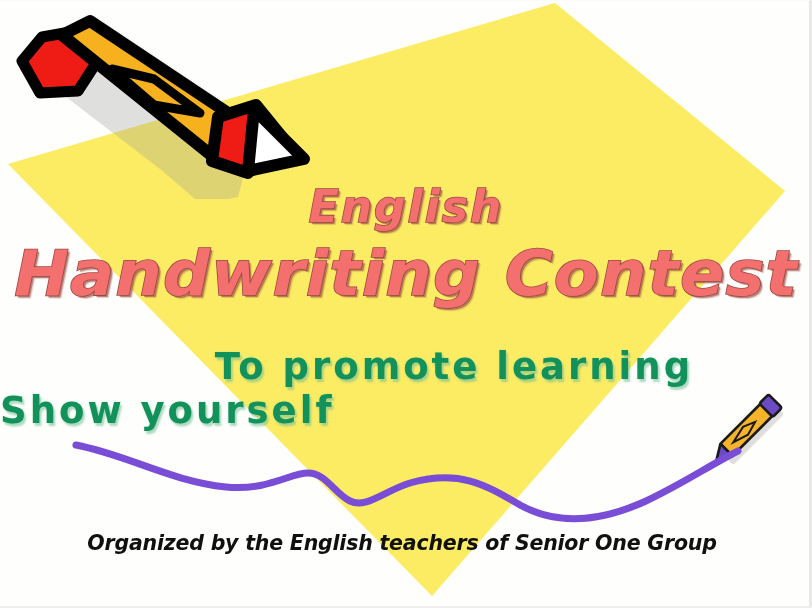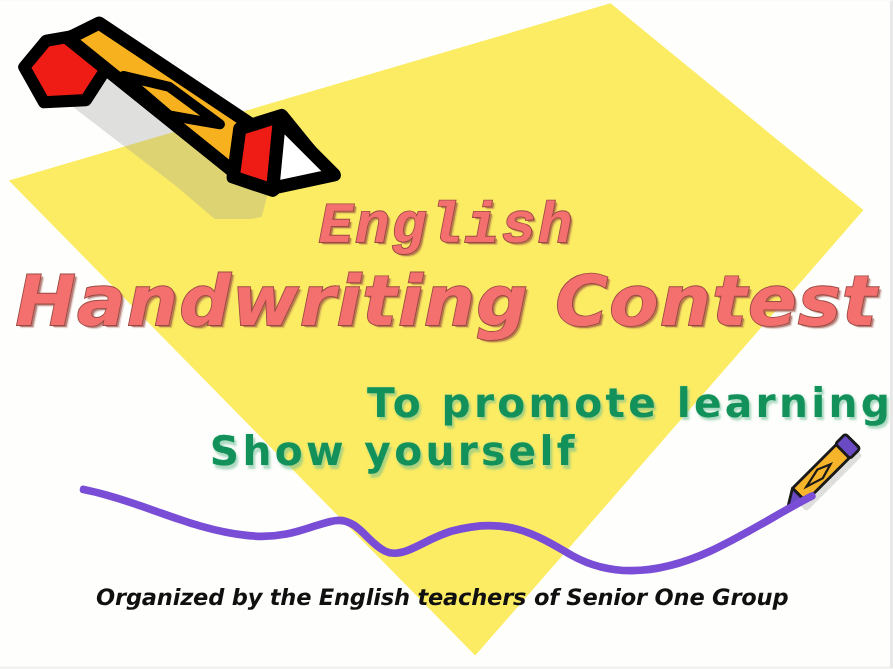--- a/index.html
+++ b/index.html
@@ -77,23 +77,22 @@
     color: #f4706f;
     letter-spacing: 2px;
     white-space: nowrap;
     -webkit-text-stroke: 1.6px #9c4a44;
     paint-order: stroke fill;
     text-shadow:
        2px 2px 0 rgba(150,70,62,0.55),
        3px 3px 1px rgba(160,90,80,0.30);
   }
   #title-line-1 {
-    font-size: 52px;
+    font-size: 44px;
     line-height: 60px;
-    font-family: Liberation Mono, monospace;
   }
   #title-line-2 {
     font-size: 63px;
     line-height: 74px;
     letter-spacing: 1px;
     transform: scaleX(1.04);
   }
 
   
   #slogan {
@@ -110,25 +109,25 @@
     font-size: 37px;
     line-height: 44px;
     letter-spacing: 3px;
     white-space: nowrap;
     text-shadow:
        2px 3px 2px rgba(110,190,150,0.55),
        0 0 2px rgba(140,210,175,0.45);
   }
   #slogan-line-1 {
     padding-left: 96px;
-    text-align: right;
+    text-align: center;
   }
   #slogan-line-2 {
     padding-right: 96px;
-    text-align: center;
+    text-align: left;
   }
 
   
   #credit {
     position: absolute;
     left: 0;
     top: 530px;
     width: 804px;
     text-align: center;
   }

